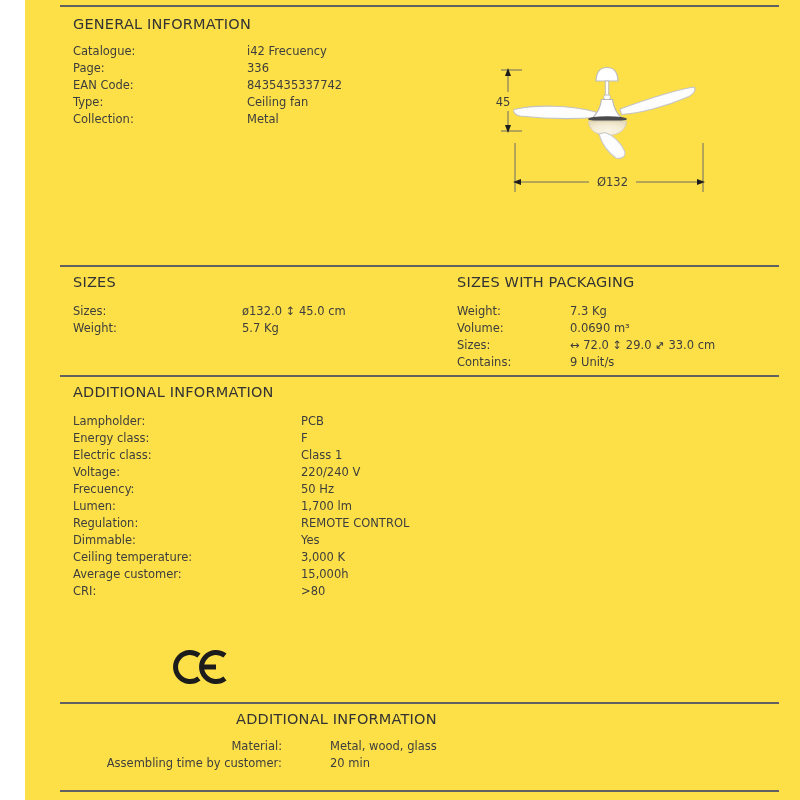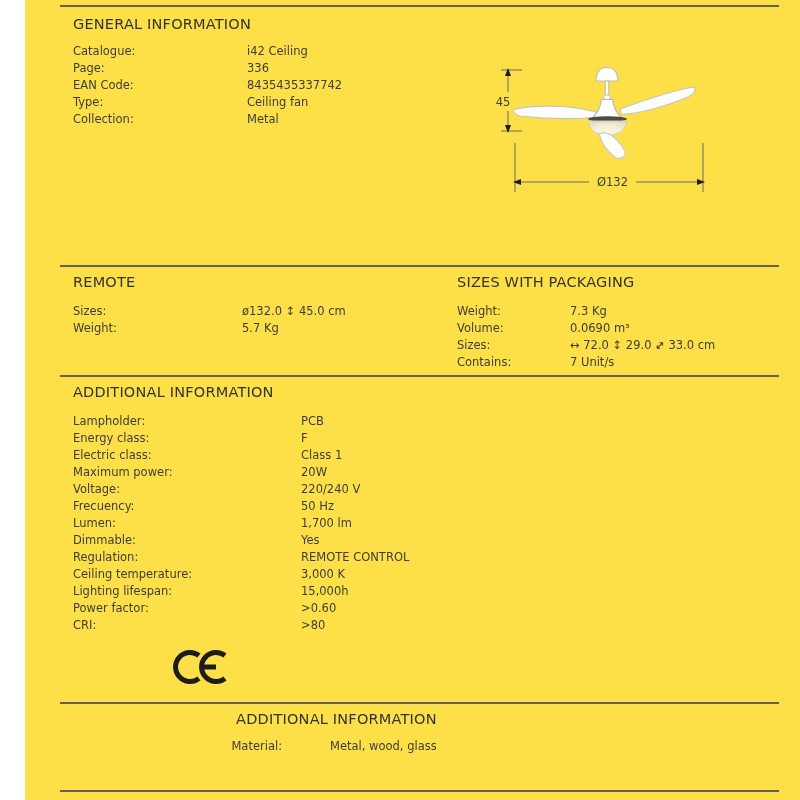--- a/index.html
+++ b/index.html
@@ -46,21 +46,21 @@
   <div class="rule" id="rule-sizes"></div>
   <div class="rule" id="rule-technical"></div>
   <div class="rule" id="rule-additional"></div>
   <div class="rule" id="rule-bottom"></div>
 
   <div class="section" id="sec-general">
     <h2>GENERAL INFORMATION</h2>
     <div class="rows">
         <div class="row">
           <div class="lbl">Catalogue:</div>
-          <div class="val">i42 Ceiling</div>
+          <div class="val">i42 Frecuency</div>
         </div>
         <div class="row">
           <div class="lbl">Page:</div>
           <div class="val">336</div>
         </div>
         <div class="row">
           <div class="lbl">EAN Code:</div>
           <div class="val">8435435337742</div>
         </div>
         <div class="row">
@@ -116,21 +116,21 @@
       <line x1="228" y1="88" x2="228" y2="137"></line>
       <line x1="42" y1="127" x2="114" y2="127"></line>
       <line x1="161" y1="127" x2="226" y2="127"></line>
     </g>
     <path d="M38 127 L46 124 L46 130 Z" fill="#1c1c1c"></path>
     <path d="M230 127 L222 124 L222 130 Z" fill="#1c1c1c"></path>
     <text x="137.5" y="131" font-size="11.5" fill="#3d3d3d" text-anchor="middle">Ø132</text>
   </svg>
 
   <div class="section" id="sec-sizes">
-    <h2>REMOTE</h2>
+    <h2>SIZES</h2>
     <div class="rows gap11">
         <div class="row">
           <div class="lbl">Sizes:</div>
           <div class="val">ø132.0 <span class="dim-icon dim-height-arrow">↕</span> 45.0 cm</div>
         </div>
         <div class="row">
           <div class="lbl">Weight:</div>
           <div class="val">5.7 Kg</div>
         </div>
       </div>
@@ -146,75 +146,67 @@
         <div class="row">
           <div class="lbl">Volume:</div>
           <div class="val">0.0690 m³</div>
         </div>
         <div class="row">
           <div class="lbl">Sizes:</div>
           <div class="val"><span class="dim-icon dim-width-arrow">↔</span> 72.0 <span class="dim-icon dim-height-arrow">↕</span> 29.0 <span class="dim-icon dim-depth-arrow">↔</span> 33.0 cm</div>
         </div>
         <div class="row">
           <div class="lbl">Contains:</div>
-          <div class="val">7 Unit/s</div>
+          <div class="val">9 Unit/s</div>
         </div>
       </div>
   </div>
 
   <div class="section" id="sec-technical">
     <h2>ADDITIONAL INFORMATION</h2>
     <div class="rows gap11">
         <div class="row">
           <div class="lbl">Lampholder:</div>
           <div class="val">PCB</div>
         </div>
         <div class="row">
           <div class="lbl">Energy class:</div>
           <div class="val">F</div>
         </div>
         <div class="row">
           <div class="lbl">Electric class:</div>
           <div class="val">Class 1</div>
         </div>
         <div class="row">
-          <div class="lbl">Maximum power:</div>
-          <div class="val">20W</div>
-        </div>
-        <div class="row">
           <div class="lbl">Voltage:</div>
           <div class="val">220/240 V</div>
         </div>
         <div class="row">
           <div class="lbl">Frecuency:</div>
           <div class="val">50 Hz</div>
         </div>
         <div class="row">
           <div class="lbl">Lumen:</div>
           <div class="val">1,700 lm</div>
         </div>
         <div class="row">
+          <div class="lbl">Regulation:</div>
+          <div class="val">REMOTE CONTROL</div>
+        </div>
+        <div class="row">
           <div class="lbl">Dimmable:</div>
           <div class="val">Yes</div>
         </div>
         <div class="row">
-          <div class="lbl">Regulation:</div>
-          <div class="val">REMOTE CONTROL</div>
-        </div>
-        <div class="row">
           <div class="lbl">Ceiling temperature:</div>
           <div class="val">3,000 K</div>
         </div>
         <div class="row">
-          <div class="lbl">Lighting lifespan:</div>
+          <div class="lbl">Average customer:</div>
           <div class="val">15,000h</div>
-        </div>
-        <div class="row">
-          <div class="lbl">Power factor:</div>
-          <div class="val">&gt;0.60</div>
         </div>
         <div class="row">
           <div class="lbl">CRI:</div>
           <div class="val">&gt;80</div>
         </div>
       </div>
   </div>
 
   <svg id="ce-mark" viewBox="0 0 108 80" role="img" aria-label="CE">
     <path d="M 51.9 17.1 A 29 29 0 1 0 51.9 62.9" fill="none" stroke="#1c1c1c" stroke-width="10"></path>
@@ -222,16 +214,20 @@
     <line x1="58" y1="40" x2="86" y2="40" stroke="#1c1c1c" stroke-width="10"></line>
   </svg>
 
   <div class="section" id="sec-additional">
     <h2>ADDITIONAL INFORMATION</h2>
     <div class="rows">
         <div class="row">
           <div class="lbl">Material:</div>
           <div class="val">Metal, wood, glass</div>
         </div>
+        <div class="row">
+          <div class="lbl">Assembling time by customer:</div>
+          <div class="val">20 min</div>
+        </div>
       </div>
   </div>
 
 </div>
 
 </body></html>

